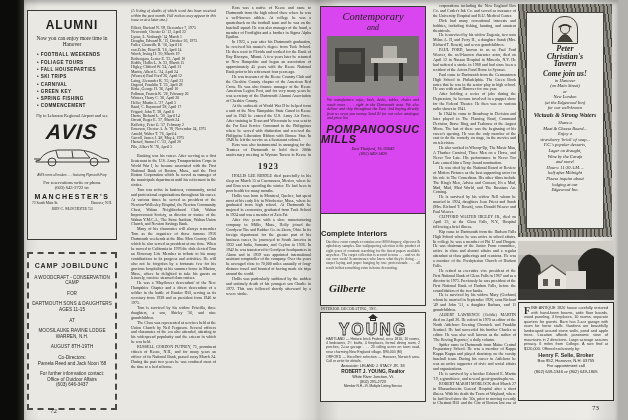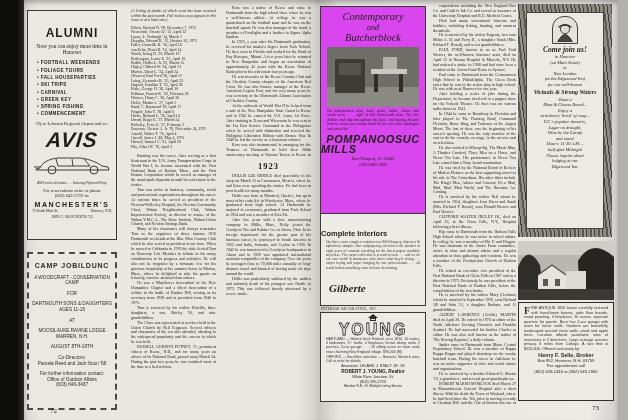--- a/index.html
+++ b/index.html
@@ -22,21 +22,21 @@
 
   
   .tiny { font-size:4px; line-height:4.9px; text-align:justify; overflow:hidden; }
   .tiny p { text-indent:6px; }
   .names { font-size:3.9px; line-height:4.4px; overflow:hidden; }
   .names div { white-space:nowrap; }
 
   
   .avis-box { left:27px; top:10px; width:90px; height:230px; border:1px solid #3a3936;
     background:#eae8e3; text-align:center; font-family:"Liberation Sans",sans-serif; }
-  .avis-title { font-size:12px; font-weight:bold; letter-spacing:1px; margin-top:15px; }
+  .avis-title { font-size:12px; font-weight:bold; letter-spacing:1px; margin-top:7px; }
   .avis-sub { font-size:5.4px; line-height:6.2px; margin-top:3px; font-family:"Liberation Serif",serif; }
   .avis-bullets { margin:4px 0 0 9px; text-align:left; font-size:4.6px; line-height:7.3px;
     font-weight:bold; letter-spacing:.4px; }
   .avis-bullets div::before { content:"• "; }
   .avis-fly { font-size:4.4px; margin-top:3px; font-family:"Liberation Serif",serif; }
   .avis-logo { font-size:21px; font-weight:bold; font-style:italic; letter-spacing:1px;
     margin-top:2px; transform:skewX(-6deg); }
   .avis-caption { font-size:3.2px; margin-top:1px; color:#34332f; }
   .avis-res { font-size:4.6px; line-height:5.4px; margin-top:3px; font-family:"Liberation Serif",serif; }
   .dealer-name { font-size:7px; font-weight:bold; letter-spacing:1.6px; margin-top:2px; }
@@ -246,21 +246,20 @@
       <p>Hollis was born in Montreal, Quebec, but spent most of his early life in Winchester, Mass., where he graduated from high school. At Dartmouth he majored in economics, graduated from Tuck School in 1924 and was a member of Zeta Psi.</p>
       <p>After five years with a shoe manufacturing company in Millis, Mass., Holly joined the Goodyear Tire and Rubber Co. in Akron, Ohio. In its foreign department for the greater part of his business career, he journeyed to South America in 1932 and India, Sumatra, and Ceylon in 1936. In 1942 he was transferred to Goodyear headquarters in Akron and in 1959 was appointed international assistant comptroller of the company. Over the years he averaged close to 70,000 miles annually of long-distance travel and boasted of having made six trips around the world.</p>
       <p>Hollis was particularly saddened by the sudden and untimely death of his youngest son Charlie in 1972. This was followed shortly afterward by a severe stroke.</p>
     </div>
 </div>
 
 <div class="abs pomp-box">
   <div class="pomp-head">
     <div>Contemporary</div>
     <div class="sm">and</div>
-    <div>Butcherblock</div>
   </div>
   <svg class="pomp-photo" viewBox="0 0 92 60">
     <rect width="92" height="60" fill="#6f6d68"></rect>
     <rect x="0" y="40" width="92" height="20" fill="#8b8984"></rect>
     <rect x="8" y="12" width="30" height="34" fill="#3d3c38"></rect>
     <rect x="12" y="16" width="22" height="12" fill="#55534e"></rect>
     <rect x="44" y="22" width="36" height="5" fill="#c9c7c0"></rect>
     <rect x="47" y="27" width="4" height="18" fill="#2f2e2b"></rect>
     <rect x="72" y="27" width="4" height="18" fill="#2f2e2b"></rect>
     <rect x="56" y="10" width="14" height="12" fill="#b3b1aa"></rect>
@@ -325,20 +324,25 @@
 
 <div class="abs tavern">
   <div class="tavern-inner">
     <svg class="tavern-portrait" viewBox="0 0 26 28">
       <g fill="none" stroke="#33322d" stroke-width="1">
         <circle cx="13" cy="13" r="5" fill="#dedcd4"></circle>
         <path d="M6 11 Q13 6 20 11" stroke-width="1.6"></path>
         <path d="M5 27 Q9 19 13 19 Q17 19 21 27" fill="#44433c"></path>
       </g>
     </svg>
+    <div class="tavern-name">
+      <div>Peter</div>
+      <div>Christian's</div>
+      <div>Tavern</div>
+    </div>
     <div class="tavern-lines">
         <div>Come join us!</div>
         <div>in Hanover</div>
         <div>(on Main Street)</div>
         <div>or</div>
         <div>New London</div>
         <div>(at the Edgewood Inn)</div>
         <div>for our well-known</div>
         <div>Victuals &amp; Strong Waters</div>
         <div>Share a</div>

